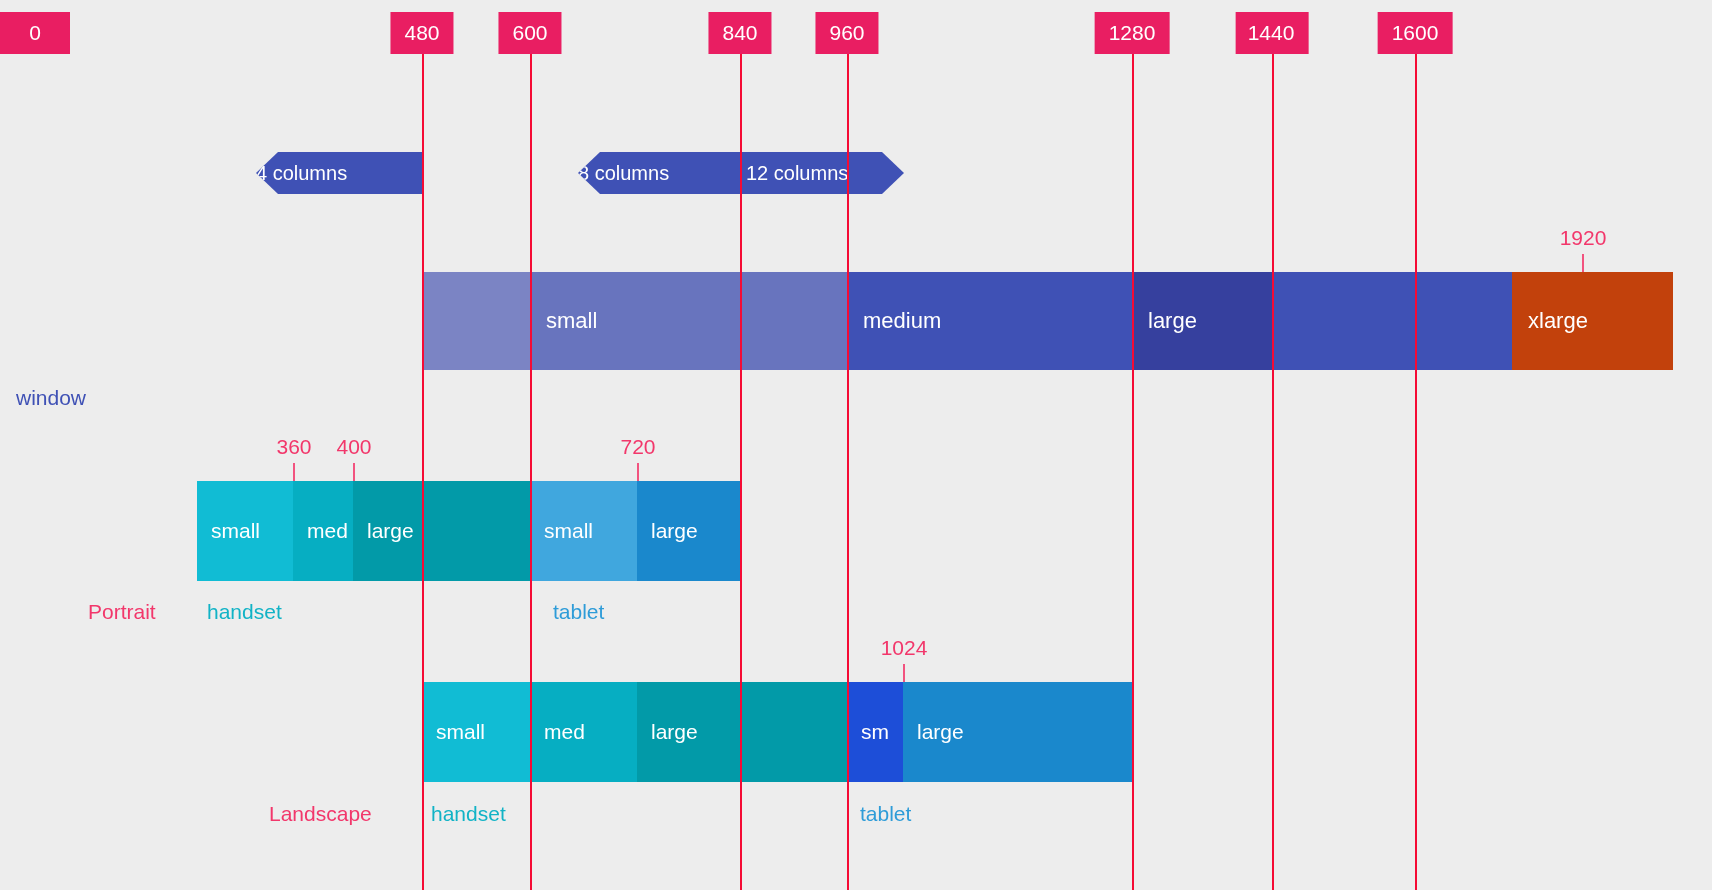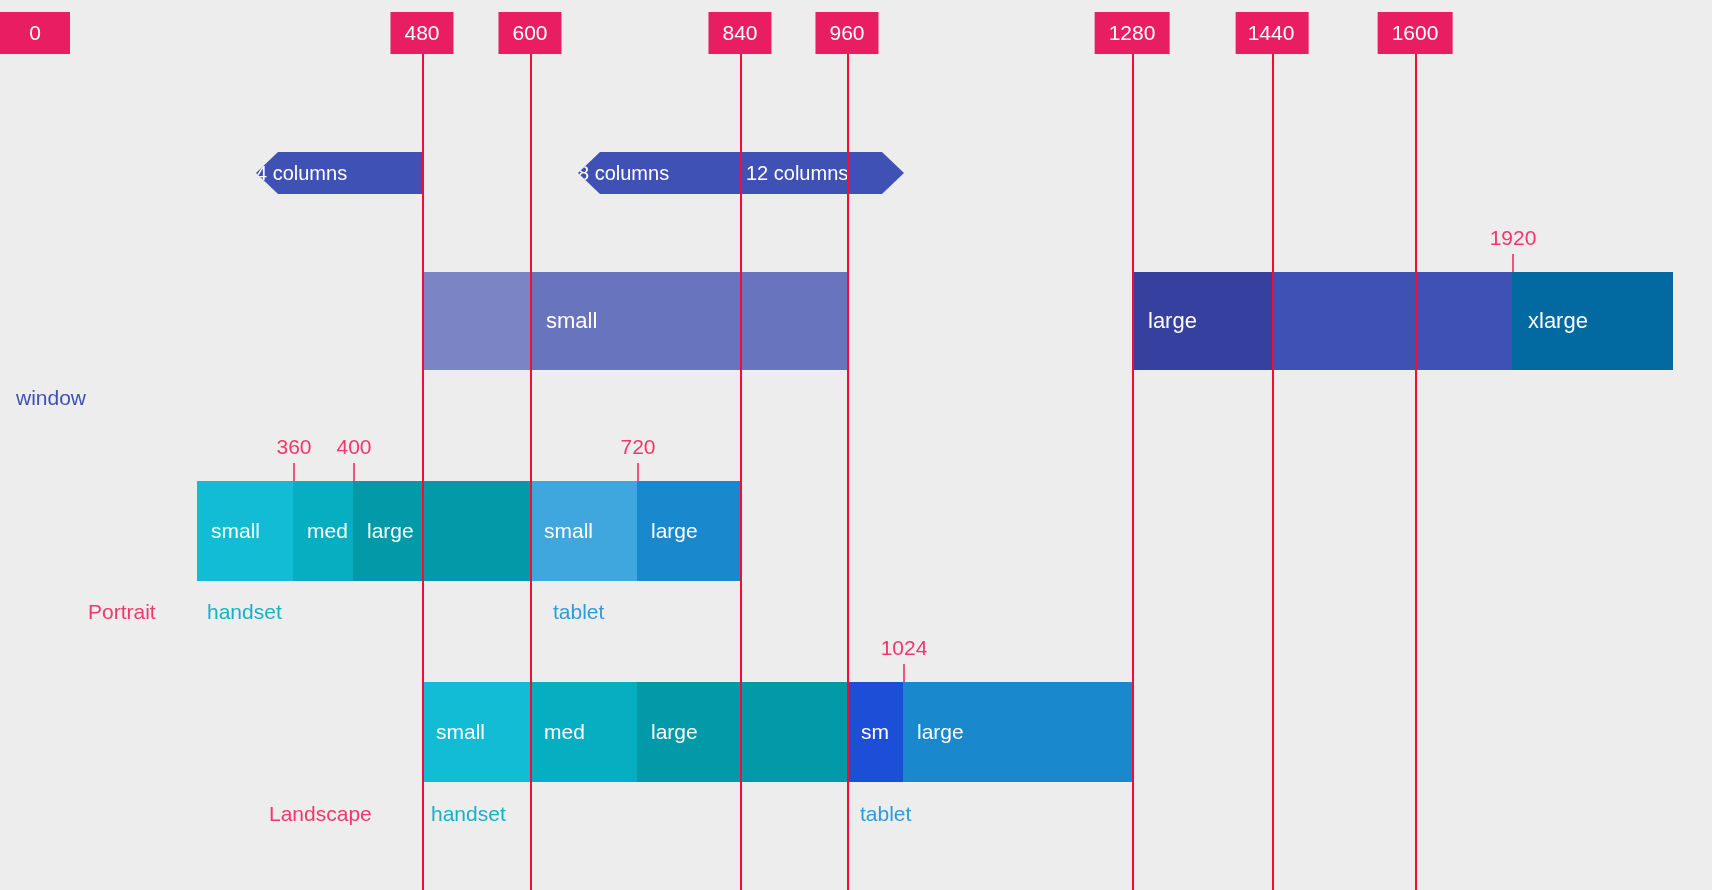--- a/index.html
+++ b/index.html
@@ -203,30 +203,33 @@
         <span class="lbl">12 columns</span>
       </div>
     </div>
 
   <div id="band" class="band">
       <div class="bandseg" style="left: 422px; width: 108px; background: rgb(123, 132, 196);"></div>
       <div class="bandseg" style="left: 530px; width: 210px; background: rgb(104, 116, 190);">
         <span class="seglbl">small</span>
       </div>
       <div class="bandseg" style="left: 740px; width: 107px; background: rgb(104, 116, 190);"></div>
+      <div class="bandseg" style="left: 847px; width: 285px; background: rgb(63, 81, 181);">
+        <span class="seglbl">medium</span>
+      </div>
       <div class="bandseg" style="left: 1132px; width: 140px; background: rgb(54, 64, 158);">
         <span class="seglbl">large</span>
       </div>
       <div class="bandseg" style="left: 1272px; width: 240px; background: rgb(63, 81, 181);"></div>
-      <div class="bandseg" style="left: 1512px; width: 161px; background: #0369a1;">
+      <div class="bandseg" style="left: 1512px; width: 161px; background: #c2410c;">
         <span class="seglbl">xlarge</span>
       </div>
     </div>
   <div id="band-ticks">
-      <div class="tick" style="left: 1512px; top: 232px; height: 40px; width: 2px;">
+      <div class="tick" style="left: 1582px; top: 232px; height: 40px; width: 2px;">
         <span class="tval">1920</span>
         <span class="tline"></span>
       </div>
     </div>
   <div class="windowlabel">window</div>
 
   <div id="devrows">
       <div class="caption orient" style="left: 88px; top: 600px;">Portrait</div>
       <div class="devbar" style="top: 481px; left: 0px; right: 0px;">
         <div class="devseg" style="left: 197px; width: 96px; background: rgb(17, 188, 212);">

